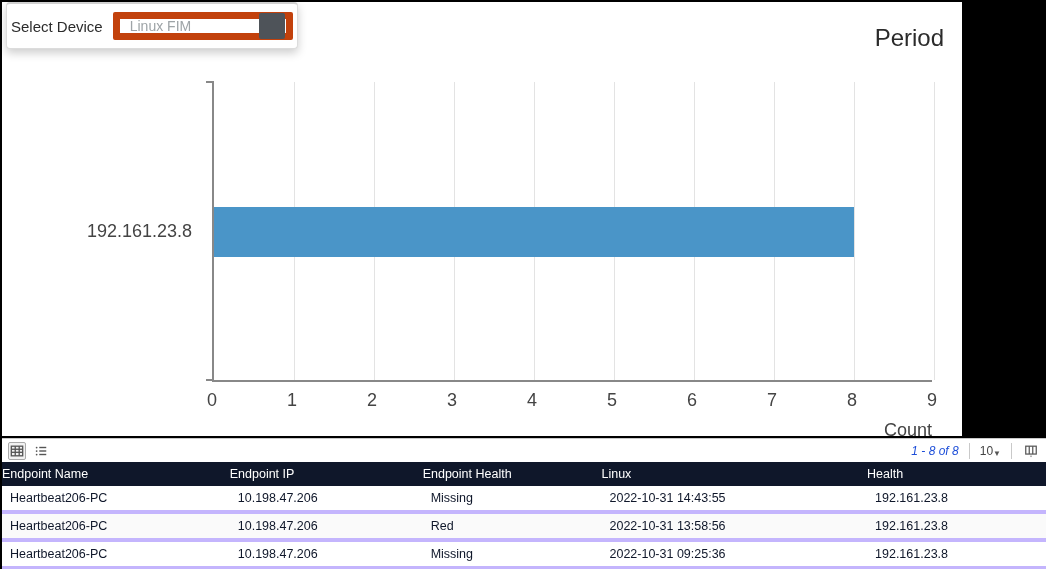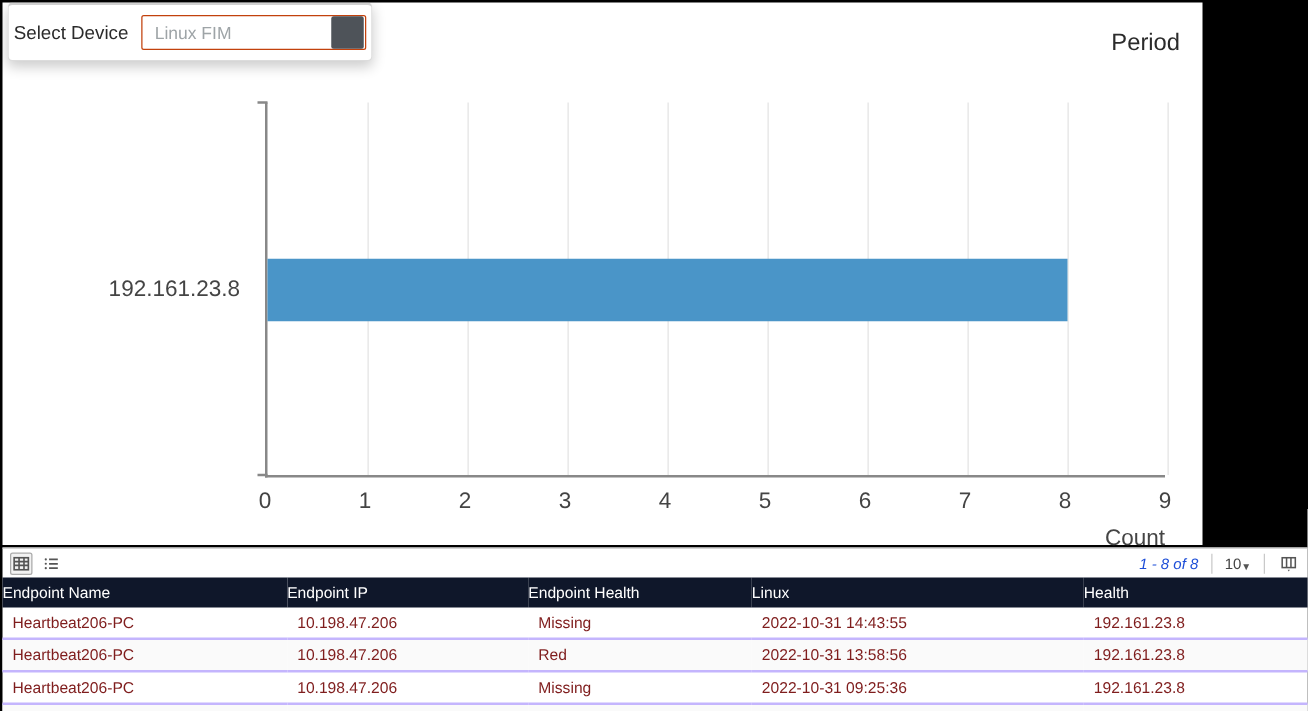--- a/index.html
+++ b/index.html
@@ -49,21 +49,21 @@
     align-items: center;
     gap: 10px;
   }
   .pop-label {
     font-size: 15px;
     color: #2b2b2b;
   }
   .chip-select {
     display: flex;
     align-items: center;
-    border: 1px solid #c2410c;
+    border: 7px solid #c2410c;
     height: 28px;
     width: 180px;
     background: #fff;
     border-radius: 2px;
   }
   .chip-text {
     flex: 1;
     padding: 0 10px;
     color: #9ea4a7;
     font-size: 14px;
@@ -76,21 +76,21 @@
     display: flex;
     align-items: center;
     justify-content: center;
     font-size: 16px;
     font-weight: bold;
     border-radius: 2px;
   }
   .period-label {
     position: absolute;
     top: 22px; right: 18px;
-    font-size: 19px;
+    font-size: 24px;
     color: #2b2b2b;
   }
   
   .chart-wrap {
     position: absolute;
     left: 210px;
     top: 80px;
     width: 720px;
     height: 300px;
   }
@@ -193,22 +193,22 @@
   }
   table.data thead th {
     background: #0f172a;
     color: #fff;
     font-weight: 400;
     text-align: left;
     padding: 5px 0;
   }
   table.data tbody td {
     padding: 5px 8px;
-    border-bottom: 2px solid #c4b5fd;
-    color: #7f1d1d;
+    border-bottom: 4px solid #c4b5fd;
+    color: #0f172a;
   }
   table.data tbody tr:nth-child(even) td {
     background: #fafafa;
   }
 </style>
 </head>
 <body>
 
 <div class="dash-card">
 

